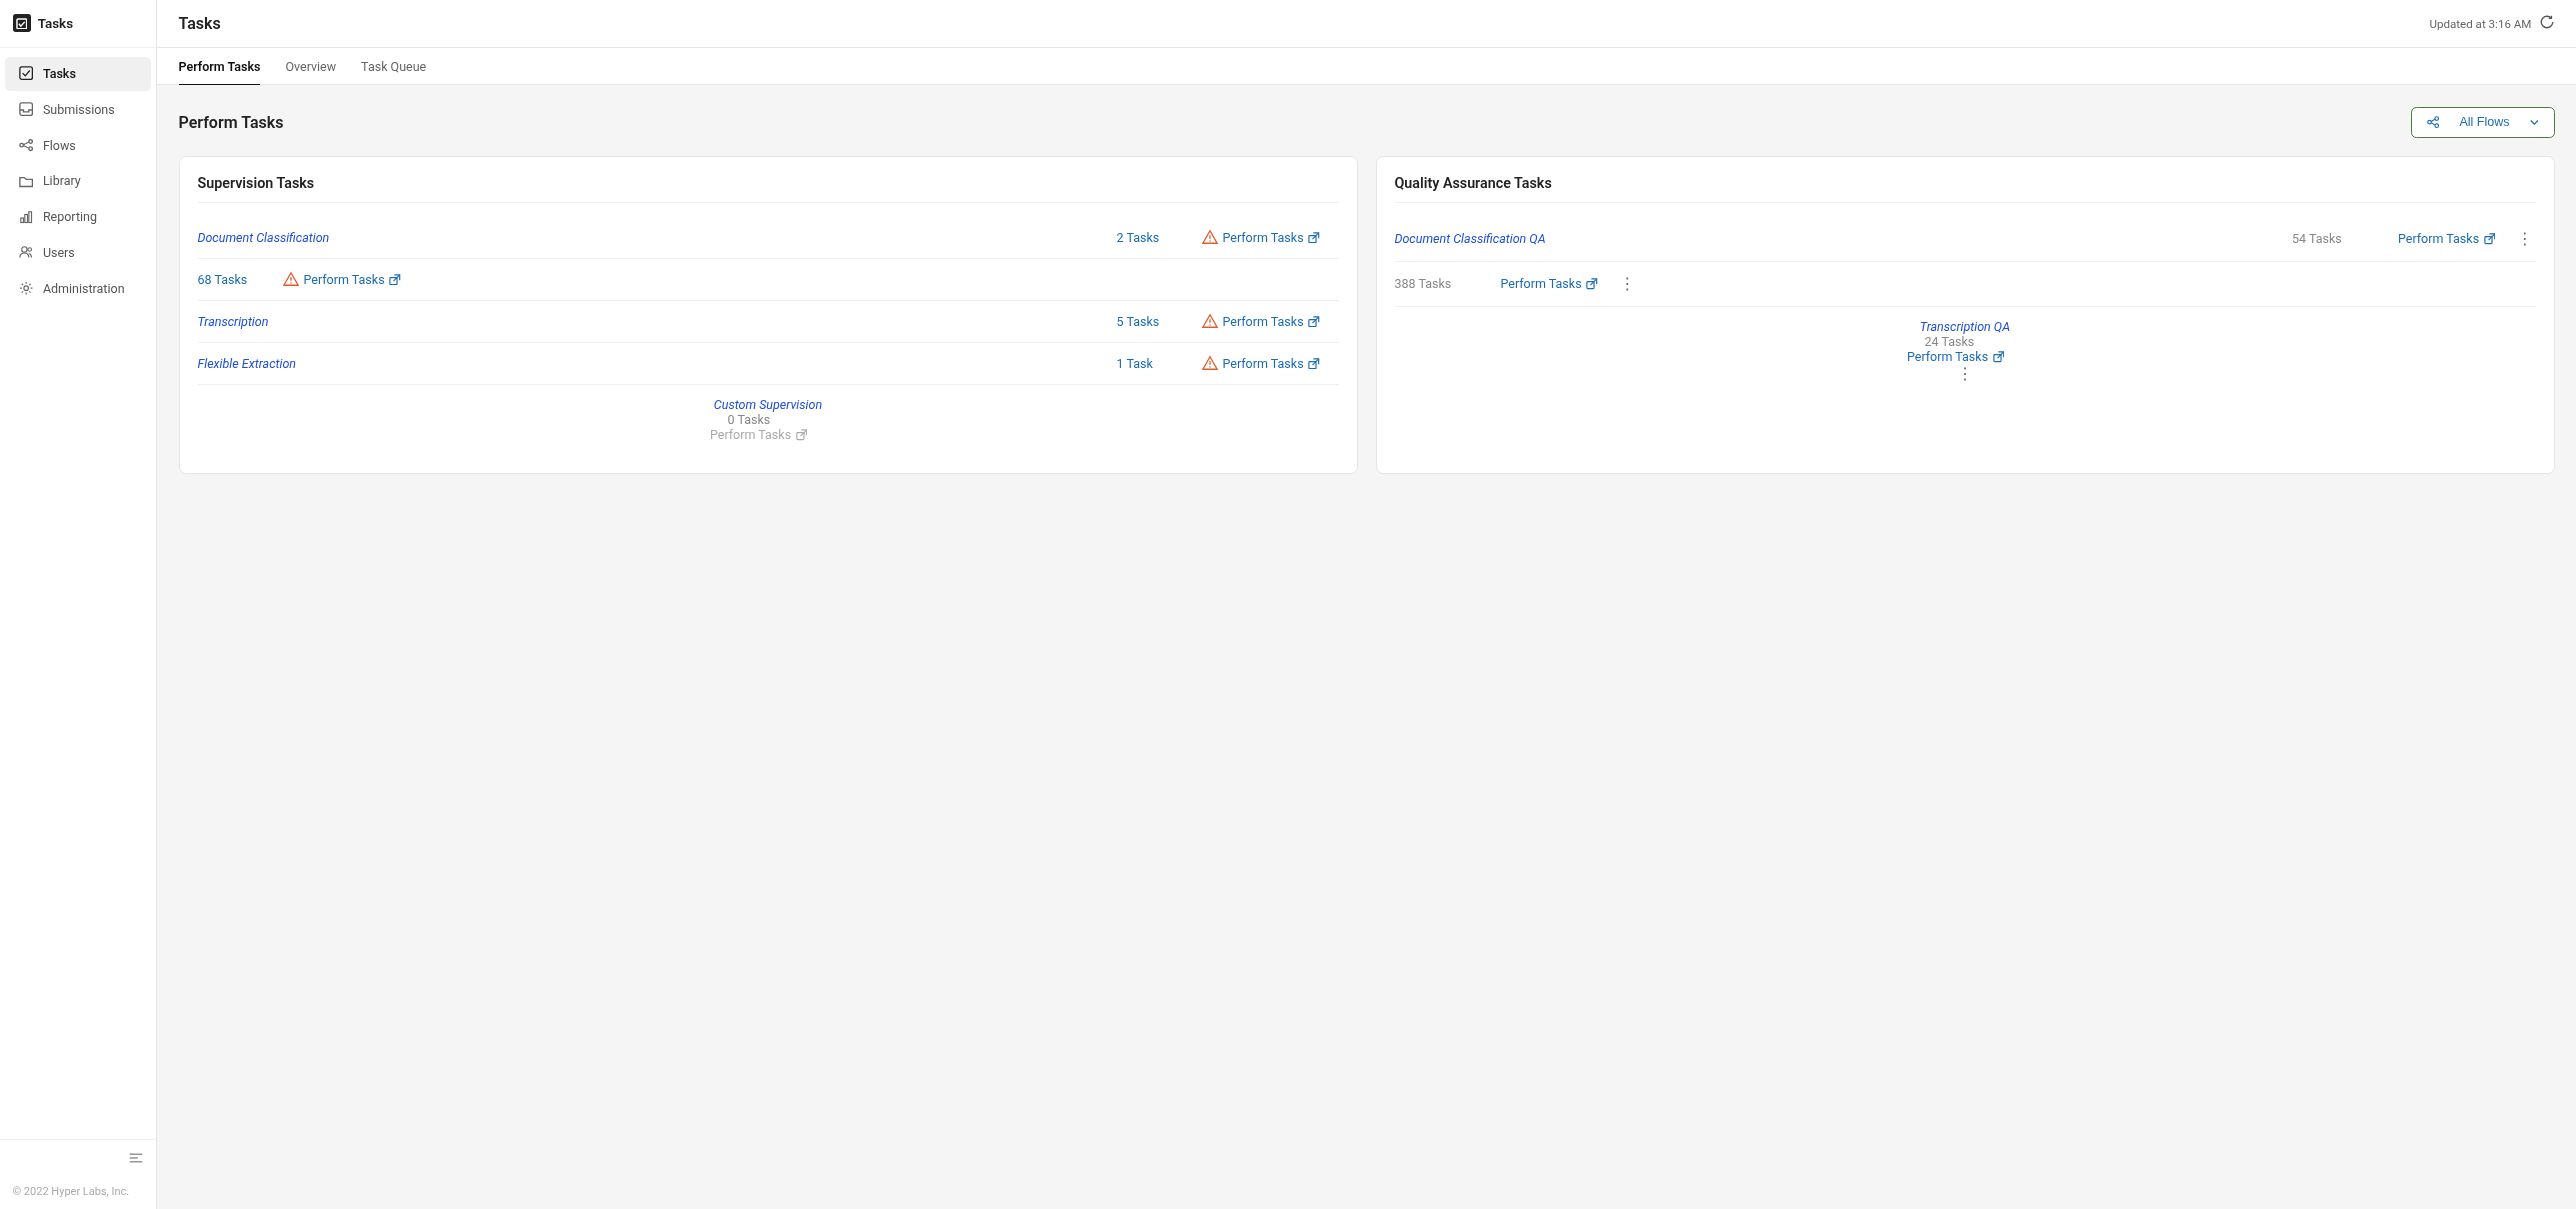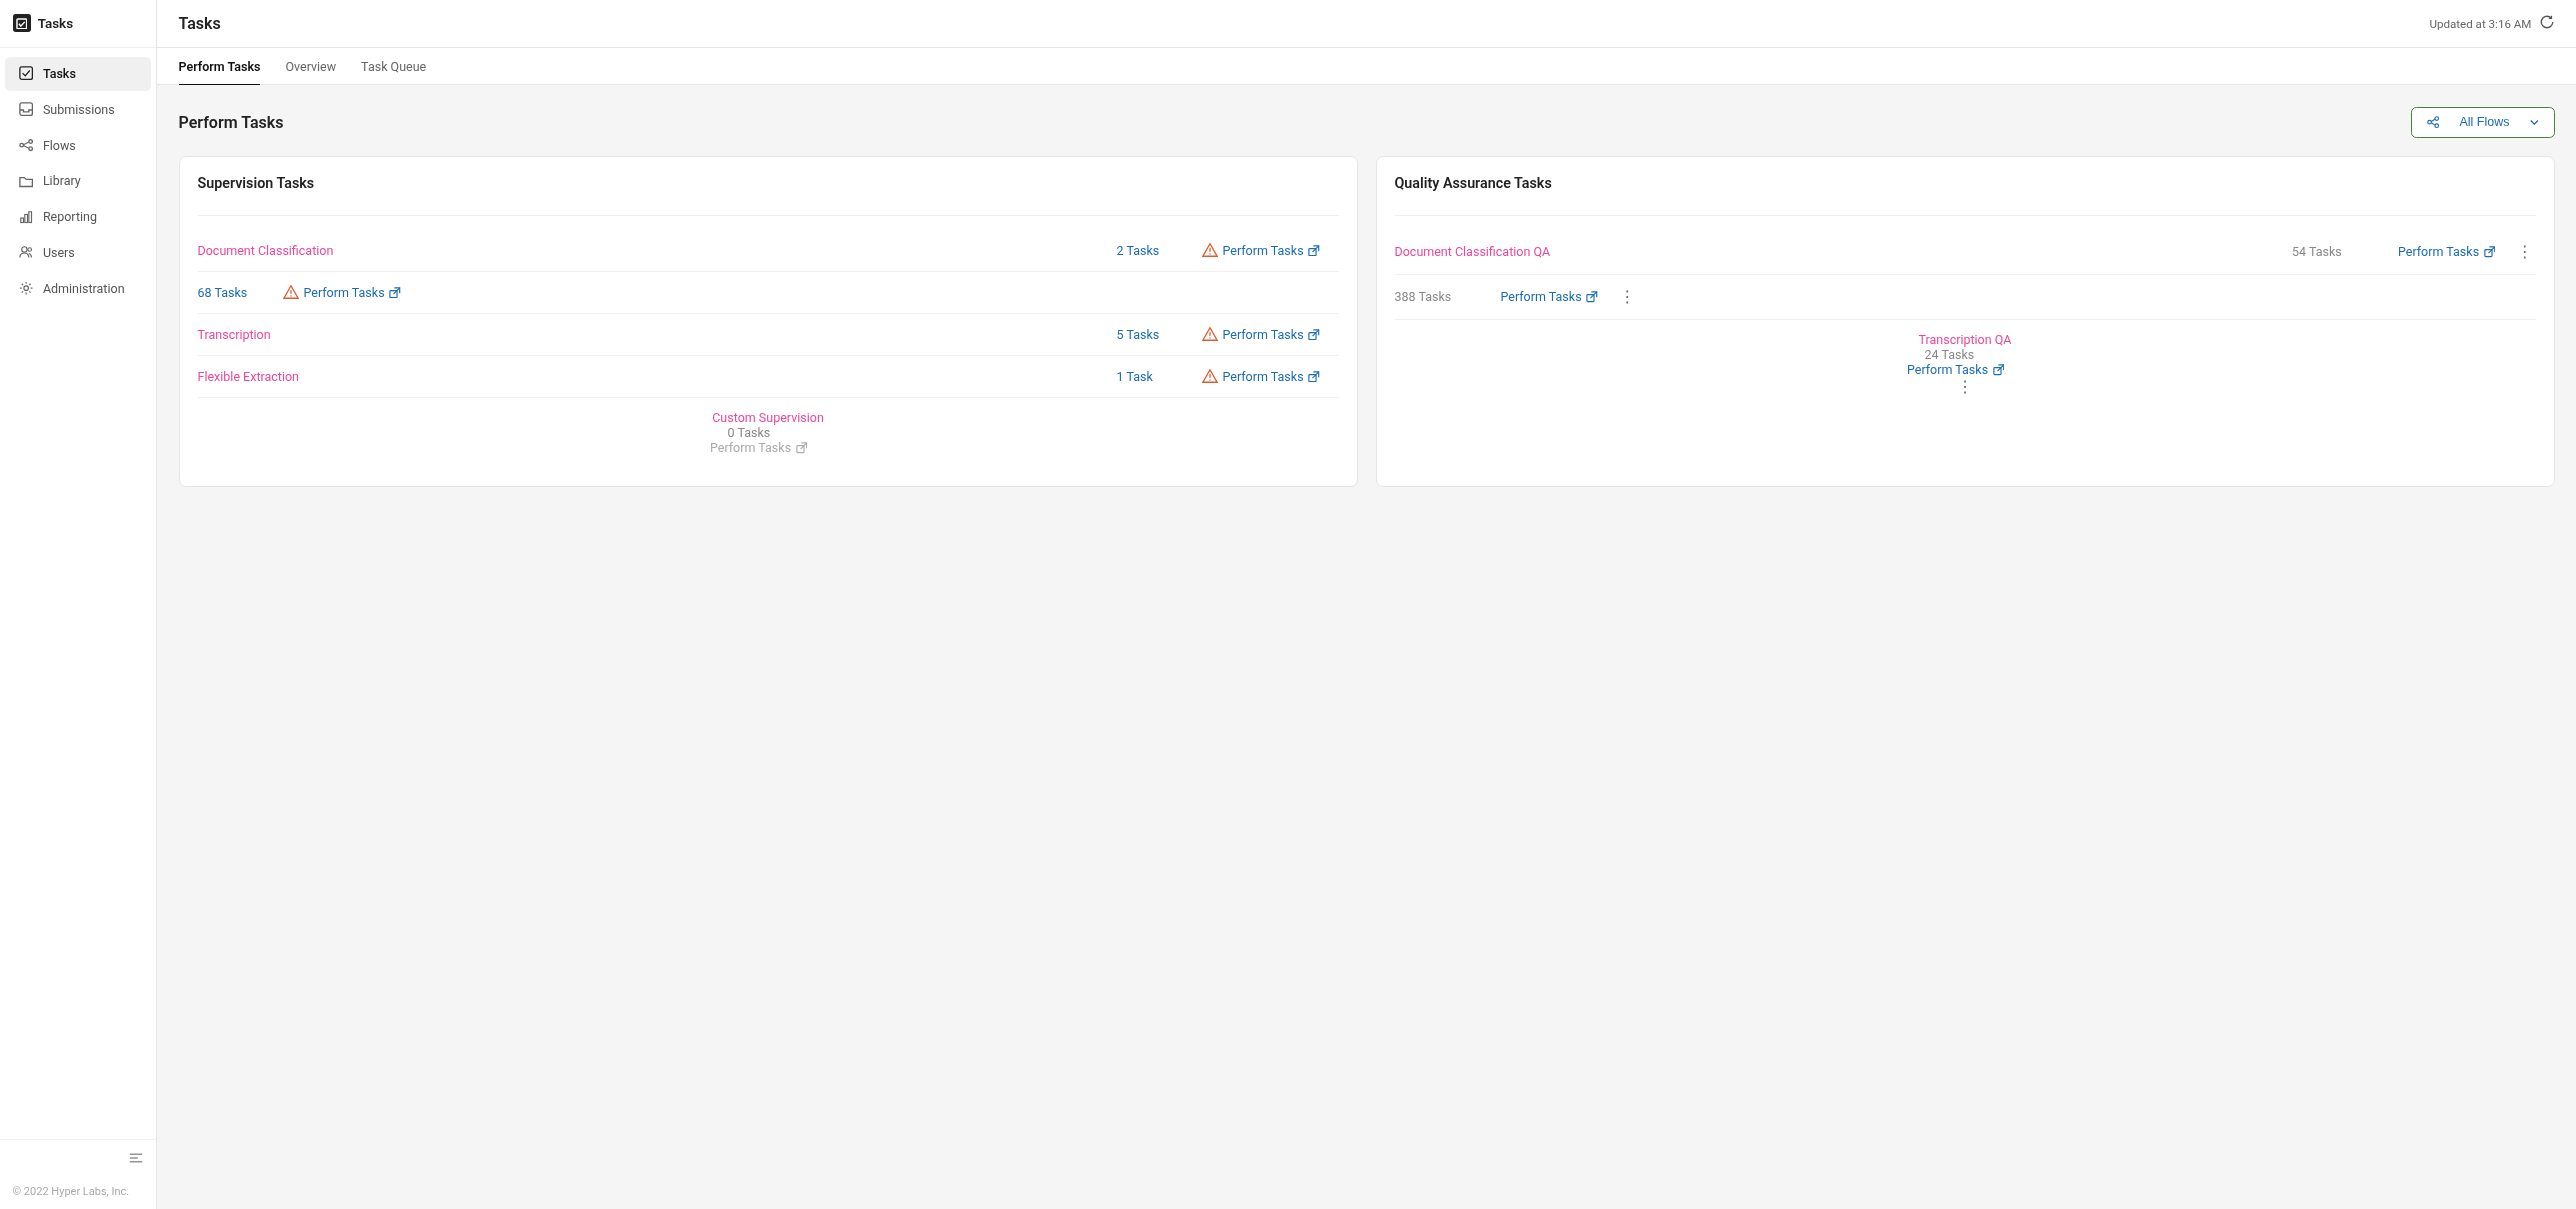--- a/index.html
+++ b/index.html
@@ -32,25 +32,25 @@
     .content { flex: 1; overflow-y: auto; padding: 21.5px; background: #f5f5f5; }
     .content-header { display: flex; align-items: center; justify-content: space-between; margin-bottom: 18px; }
     .content-title { font-size: 16px; font-weight: 600; }
 
     .all-flows-btn { display: flex; align-items: center; gap: 19px; padding: 7.2px 14.3px; border: 1.8px solid #4a7c3f; border-radius: 5.4px; background: #fff; color: #1a6bb5; font-size: 12.5px; cursor: pointer; font-weight: 500; }
     .all-flows-btn svg { color: #1a6bb5; }
 
     .tasks-grid { display: grid; grid-template-columns: 1fr 1fr; gap: 18px; }
 
     .task-card { background: #fff; border-radius: 7.2px; border: 0.9px solid #e5e5e5; padding: 18px; }
-    .task-card-title { font-size: 14.3px; font-weight: 600; margin-bottom: 14.3px; padding-bottom: 24px; border-bottom: 0.9px solid #eee; }
+    .task-card-title { font-size: 14.3px; font-weight: 600; margin-bottom: 14.3px; padding-bottom: 11px; border-bottom: 0.9px solid #eee; }
 
     .task-row { display: flex; align-items: center; padding: 12.5px 0; border-bottom: 0.9px solid #f0f0f0; }
     .task-row:last-child { border-bottom: none; flex-direction: column; }
-    .task-name { flex: 1; font-size: 12.5px; color: #ec4899; }
+    .task-name { flex: 1; font-size: 12.5px; color: #1d4ed8; font-style: italic; }
     .task-count { min-width: 81px; font-size: 12.5px; }
     .task-count.clickable { color: #1a6bb5; cursor: pointer; }
     .task-count.muted { color: #888; }
     .task-warning { width: 25px; display: flex; justify-content: center; }
     .task-action { min-width: 116px; display: flex; align-items: center; gap: 4.5px; }
     .task-action.clickable { color: #1a6bb5; cursor: pointer; font-size: 12.5px; }
     .task-action.muted { color: #aaa; font-size: 12.5px; }
     .task-more { width: 21.5px; display: flex; justify-content: center; cursor: pointer; color: #666; font-size: 16px; }
   </style>
 </head>

